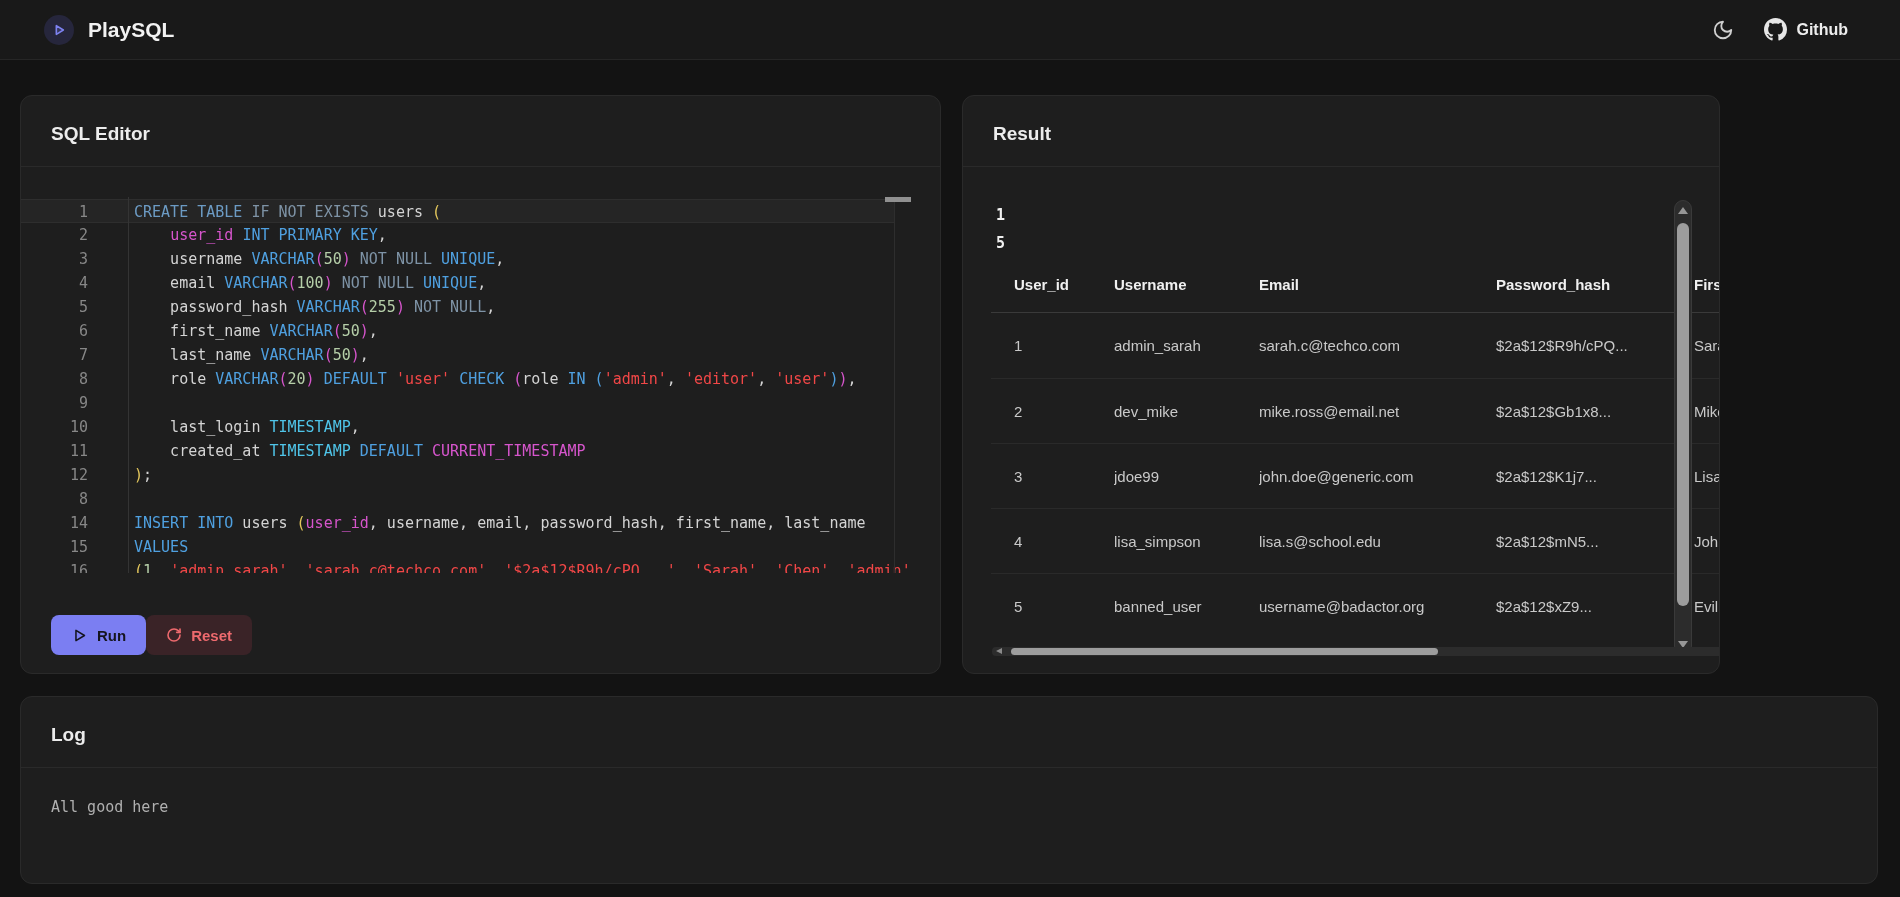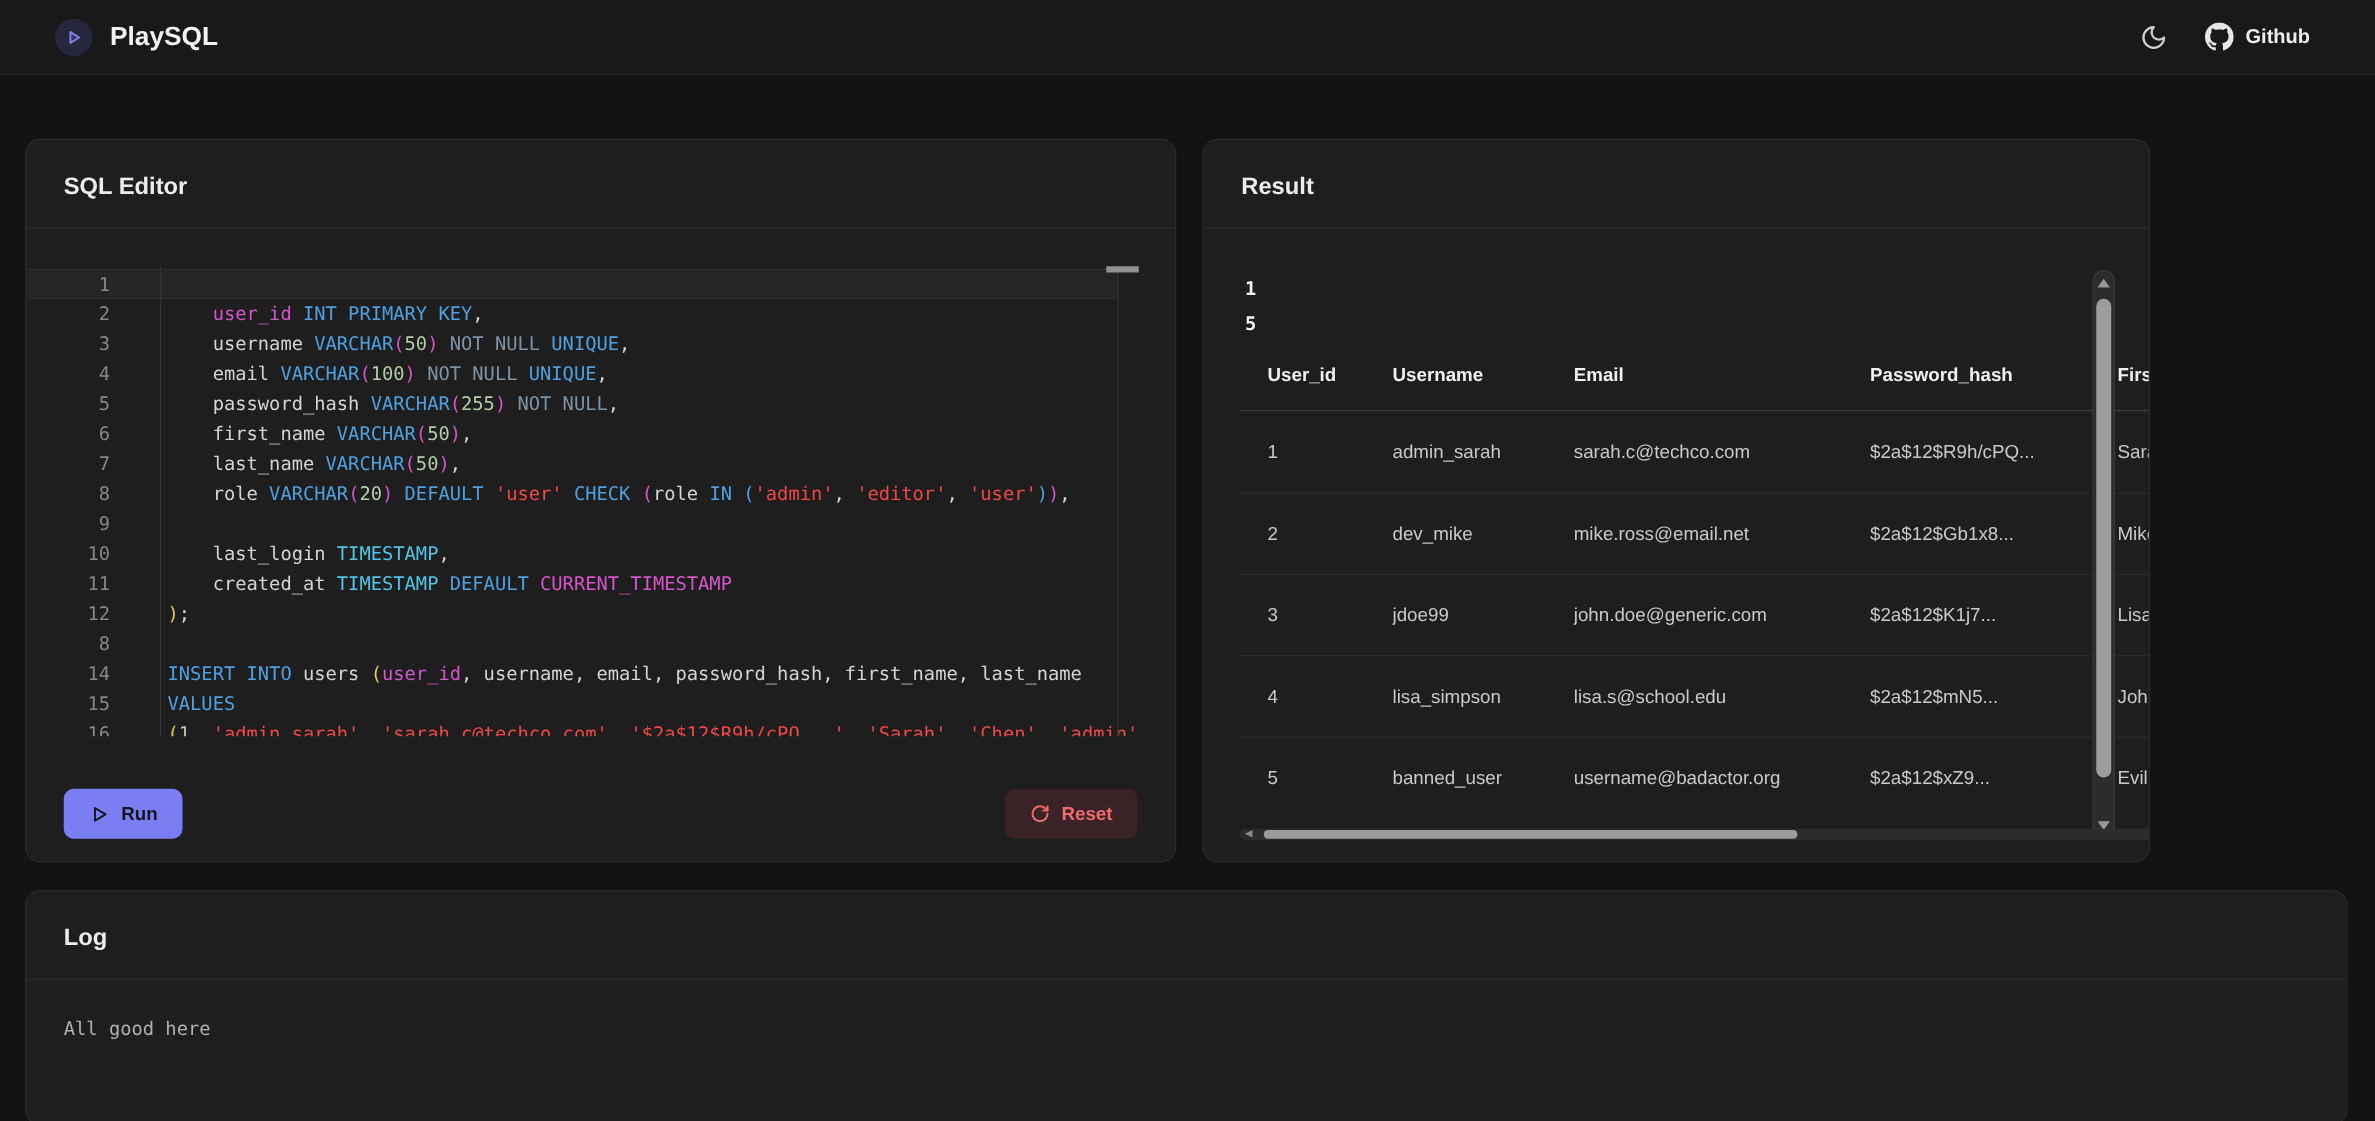--- a/index.html
+++ b/index.html
@@ -22,21 +22,21 @@
     display:flex; align-items:center; justify-content:center;
   }
   .brand-name { font-size:21px; font-weight:700; color:#f2f2f2; }
   .nav-right { display:flex; align-items:center; gap:28px; }
   .icon-btn { background:none; border:none; padding:2px; cursor:pointer; display:flex; align-items:center; }
   .gh-link { display:flex; align-items:center; gap:9px; color:#ededed; text-decoration:none; }
   .gh-label { font-size:16px; font-weight:700; }
 
   
   .main { padding:35px 20px 0 20px; }
-  .top-row { display:flex; gap:21px;margin-top:16px; }
+  .top-row { display:flex; gap:21px; }
   .panel { background:#1e1e1e; border:1px solid #2a2a2a; border-radius:12px; }
   .panel-title {
     font-size:19px; font-weight:700; color:#ececec;
     padding:27px 30px 21px 30px; border-bottom:1px solid #2a2a2a;
   }
 
   
   .panel-editor { width:921px; height:579px; }
   .code-area {
     position:relative; height:406px; overflow:hidden;
@@ -50,21 +50,21 @@
   .overview-mark { position:absolute; right:29px; top:30px; width:26px; height:5px; background:#909090; }
   .code-line { display:flex; height:24px; white-space:pre; }
   .code-line.active {
     background:rgba(255,255,255,0.035);
     border-top:1px solid #2e2e2e; border-bottom:1px solid #2e2e2e;
     margin-right:45px;
   }
   .gutter { width:107px; flex:none; text-align:right; padding-right:40px; color:#878787; }
   .code-text { padding-left:6px; }
 
-  .editor-actions { display:flex; justify-content:space-between; align-items:center; padding:42px 30px 0 30px; }
+  .editor-actions { display:flex; justify-content:flex-start; align-items:center; padding:42px 30px 0 30px; }
   .btn {
     display:inline-flex; align-items:center; gap:9px; height:40px; padding:0 20px;
     border:none; border-radius:8px; font-family:"Liberation Sans",sans-serif;
     font-size:15px; font-weight:700; cursor:pointer;
   }
   .btn-run { background:#7b7ef2; color:#15151f; }
   .btn-reset { background:#3a2327; color:#ee6a6e; }
 
   
   .panel-result { width:758px; height:579px; position:relative; }
@@ -140,21 +140,21 @@
 </div>
 
 <div class="main">
   <div class="top-row">
 
     <div class="panel panel-editor">
       <div class="panel-title">SQL Editor</div>
       <div class="code-area" id="code-lines">
         <div class="code-ruler"></div>
         <div class="overview-mark"></div>
-      <div class="code-line active"><div class="gutter">1</div></div>
+      <div class="code-line active"><div class="gutter">1</div><div class="code-text"><span style="color: rgb(108, 155, 196);">CREATE TABLE</span><span style="color: rgb(212, 212, 212);"> </span><span style="color: rgb(126, 147, 166);">IF NOT EXISTS</span><span style="color: rgb(212, 212, 212);"> users </span><span style="color: rgb(226, 198, 92);">(</span></div></div>
           <div class="code-line"><div class="gutter">2</div><div class="code-text"><span style="color: rgb(212, 212, 212);">    </span><span style="color: rgb(214, 85, 204);">user_id</span><span style="color: rgb(212, 212, 212);"> </span><span style="color: rgb(79, 160, 224);">INT PRIMARY KEY</span><span style="color: rgb(212, 212, 212);">,</span></div></div>
           <div class="code-line"><div class="gutter">3</div><div class="code-text"><span style="color: rgb(212, 212, 212);">    username </span><span style="color: rgb(79, 160, 224);">VARCHAR</span><span style="color: rgb(214, 85, 204);">(</span><span style="color: rgb(181, 206, 168);">50</span><span style="color: rgb(214, 85, 204);">)</span><span style="color: rgb(212, 212, 212);"> </span><span style="color: rgb(126, 147, 166);">NOT NULL</span><span style="color: rgb(212, 212, 212);"> </span><span style="color: rgb(79, 160, 224);">UNIQUE</span><span style="color: rgb(212, 212, 212);">,</span></div></div>
           <div class="code-line"><div class="gutter">4</div><div class="code-text"><span style="color: rgb(212, 212, 212);">    email </span><span style="color: rgb(79, 160, 224);">VARCHAR</span><span style="color: rgb(214, 85, 204);">(</span><span style="color: rgb(181, 206, 168);">100</span><span style="color: rgb(214, 85, 204);">)</span><span style="color: rgb(212, 212, 212);"> </span><span style="color: rgb(126, 147, 166);">NOT NULL</span><span style="color: rgb(212, 212, 212);"> </span><span style="color: rgb(79, 160, 224);">UNIQUE</span><span style="color: rgb(212, 212, 212);">,</span></div></div>
           <div class="code-line"><div class="gutter">5</div><div class="code-text"><span style="color: rgb(212, 212, 212);">    password_hash </span><span style="color: rgb(79, 160, 224);">VARCHAR</span><span style="color: rgb(214, 85, 204);">(</span><span style="color: rgb(181, 206, 168);">255</span><span style="color: rgb(214, 85, 204);">)</span><span style="color: rgb(212, 212, 212);"> </span><span style="color: rgb(126, 147, 166);">NOT NULL</span><span style="color: rgb(212, 212, 212);">,</span></div></div>
           <div class="code-line"><div class="gutter">6</div><div class="code-text"><span style="color: rgb(212, 212, 212);">    first_name </span><span style="color: rgb(79, 160, 224);">VARCHAR</span><span style="color: rgb(214, 85, 204);">(</span><span style="color: rgb(181, 206, 168);">50</span><span style="color: rgb(214, 85, 204);">)</span><span style="color: rgb(212, 212, 212);">,</span></div></div>
           <div class="code-line"><div class="gutter">7</div><div class="code-text"><span style="color: rgb(212, 212, 212);">    last_name </span><span style="color: rgb(79, 160, 224);">VARCHAR</span><span style="color: rgb(214, 85, 204);">(</span><span style="color: rgb(181, 206, 168);">50</span><span style="color: rgb(214, 85, 204);">)</span><span style="color: rgb(212, 212, 212);">,</span></div></div>
           <div class="code-line"><div class="gutter">8</div><div class="code-text"><span style="color: rgb(212, 212, 212);">    role </span><span style="color: rgb(79, 160, 224);">VARCHAR</span><span style="color: rgb(214, 85, 204);">(</span><span style="color: rgb(181, 206, 168);">20</span><span style="color: rgb(214, 85, 204);">)</span><span style="color: rgb(212, 212, 212);"> </span><span style="color: rgb(79, 160, 224);">DEFAULT</span><span style="color: rgb(212, 212, 212);"> </span><span style="color: rgb(241, 71, 71);">'user'</span><span style="color: rgb(212, 212, 212);"> </span><span style="color: rgb(79, 160, 224);">CHECK</span><span style="color: rgb(212, 212, 212);"> </span><span style="color: rgb(214, 85, 204);">(</span><span style="color: rgb(212, 212, 212);">role </span><span style="color: rgb(79, 160, 224);">IN</span><span style="color: rgb(212, 212, 212);"> </span><span style="color: rgb(79, 160, 224);">(</span><span style="color: rgb(241, 71, 71);">'admin'</span><span style="color: rgb(212, 212, 212);">, </span><span style="color: rgb(241, 71, 71);">'editor'</span><span style="color: rgb(212, 212, 212);">, </span><span style="color: rgb(241, 71, 71);">'user'</span><span style="color: rgb(79, 160, 224);">)</span><span style="color: rgb(214, 85, 204);">)</span><span style="color: rgb(212, 212, 212);">,</span></div></div>
           <div class="code-line"><div class="gutter">9</div></div>
           <div class="code-line"><div class="gutter">10</div><div class="code-text"><span style="color: rgb(212, 212, 212);">    last_login </span><span style="color: rgb(79, 196, 232);">TIMESTAMP</span><span style="color: rgb(212, 212, 212);">,</span></div></div>
           <div class="code-line"><div class="gutter">11</div><div class="code-text"><span style="color: rgb(212, 212, 212);">    created_at </span><span style="color: rgb(79, 196, 232);">TIMESTAMP</span><span style="color: rgb(212, 212, 212);"> </span><span style="color: rgb(79, 160, 224);">DEFAULT</span><span style="color: rgb(212, 212, 212);"> </span><span style="color: rgb(214, 85, 204);">CURRENT_TIMESTAMP</span></div></div>

